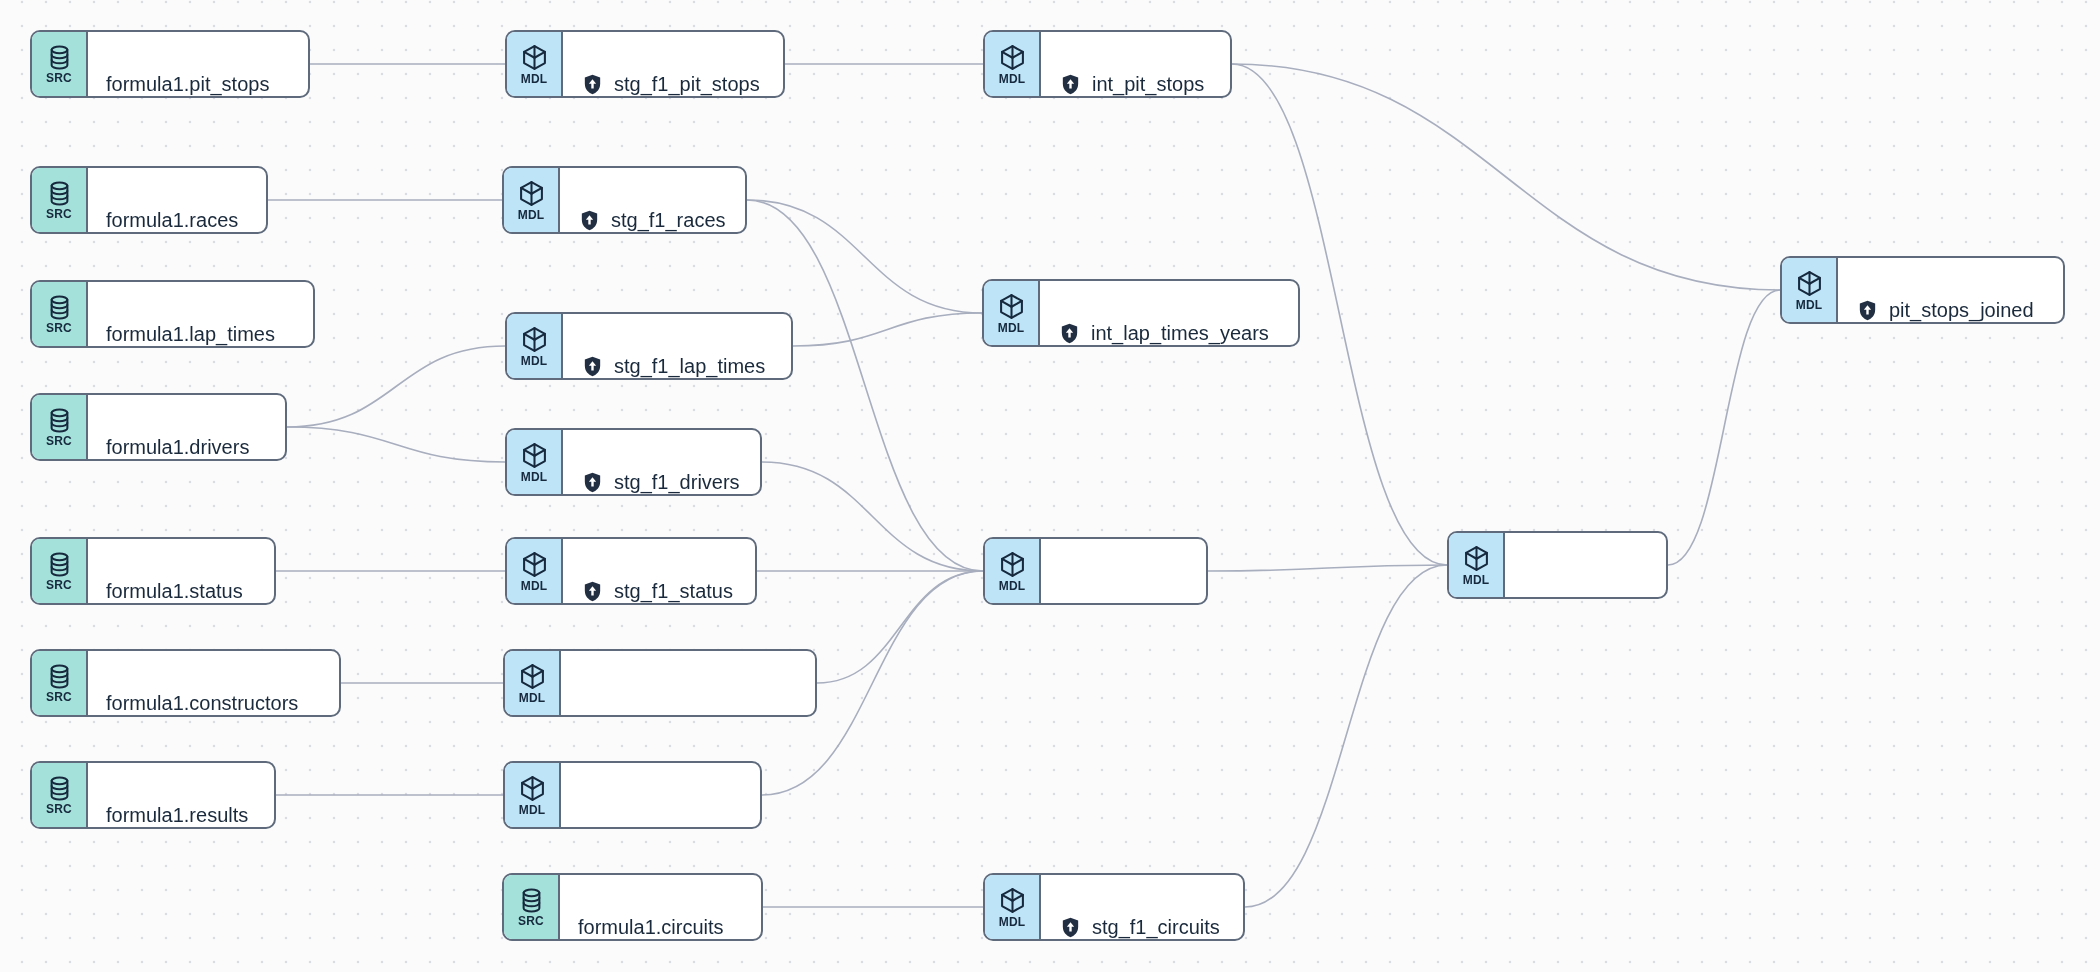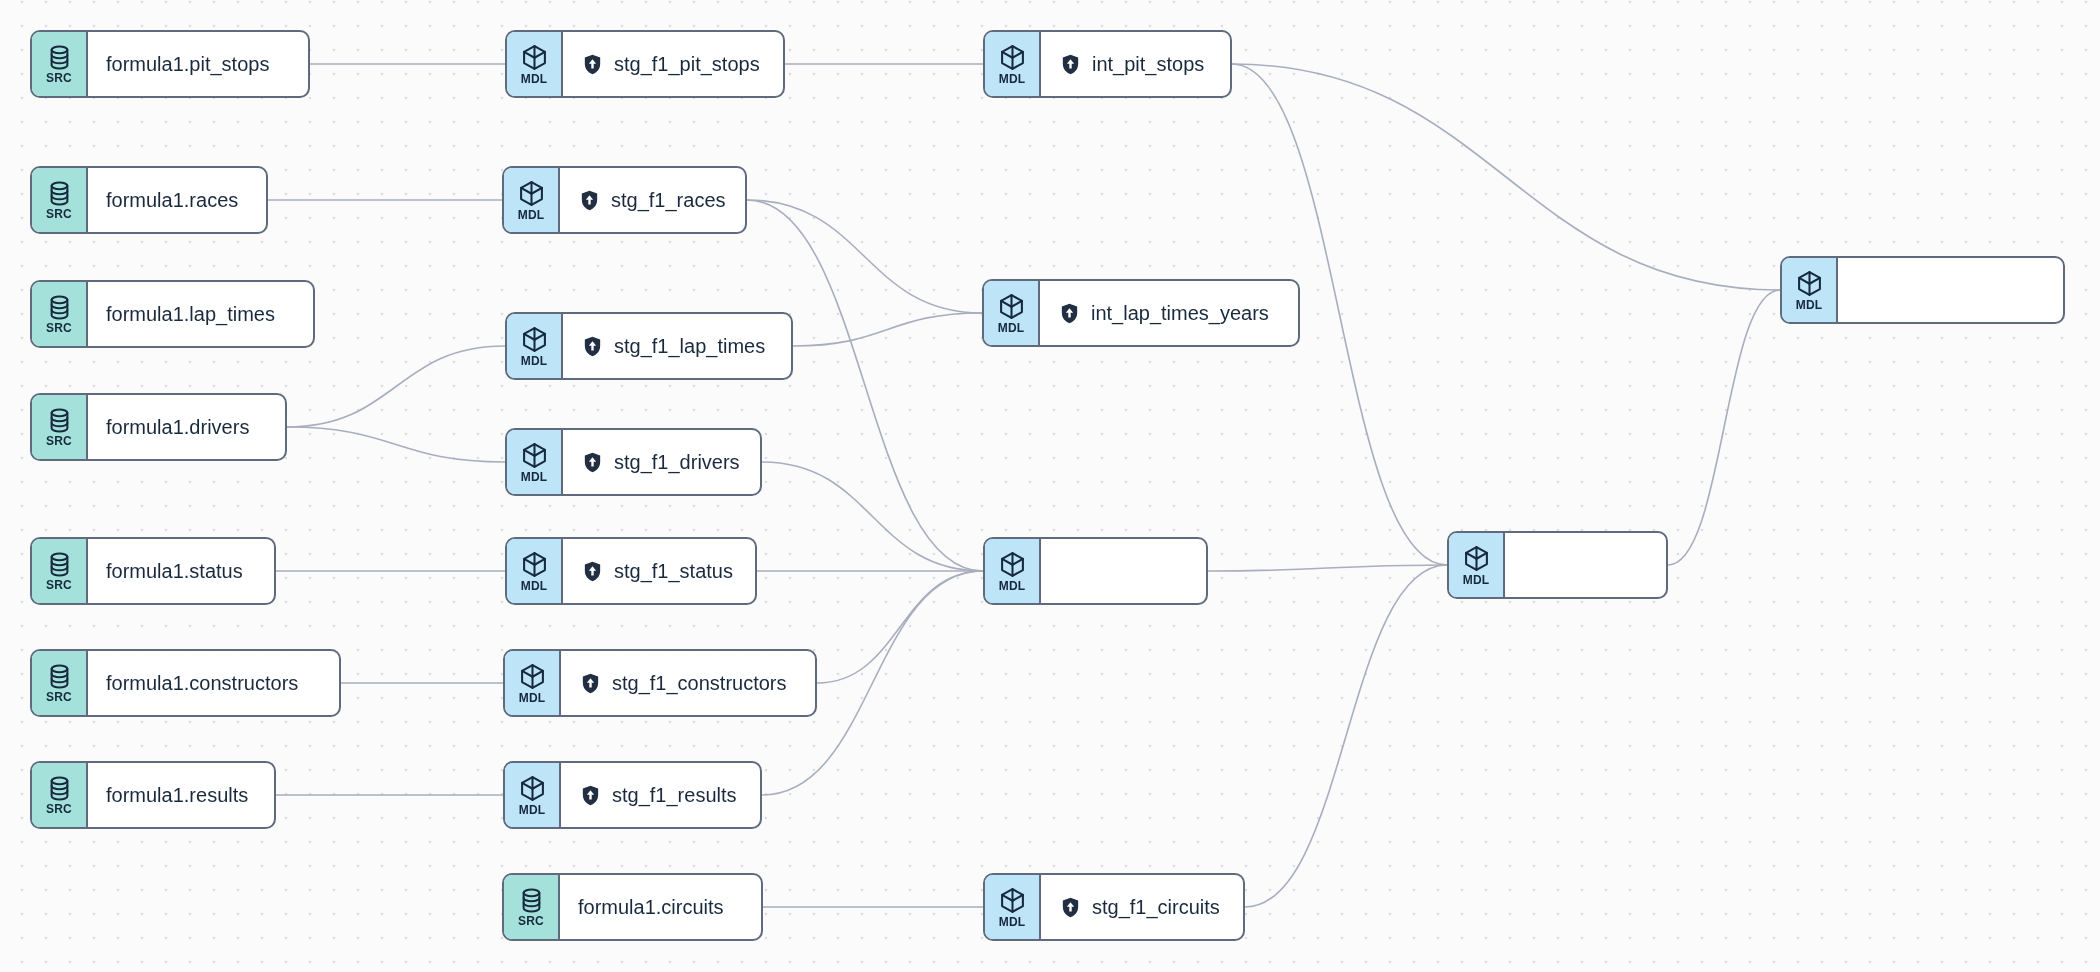--- a/index.html
+++ b/index.html
@@ -51,21 +51,21 @@
   .badge-label {
     font-size: 12px;
     font-weight: 700;
     color: #16293d;
     line-height: 1;
     letter-spacing: 0.2px;
   }
   .body {
     flex: 1 1 auto;
     display: flex;
-    align-items: center;
+    align-items: flex-end;
     padding: 0 16px 0 18px;
     gap: 10px;
     border-radius: 0 8px 8px 0;
     overflow: hidden;
   }
   .label {
     font-size: 20px;
     color: #1a2a3c;
     white-space: nowrap;
   }
@@ -342,51 +342,33 @@
           <span class="node-icon">
             <svg width="29" height="29" viewBox="0 0 24 24" fill="none" stroke="#16293d" stroke-width="1.7" stroke-linecap="round" stroke-linejoin="round">
               <path d="M12 2.6 L20.6 7.4 V16.6 L12 21.4 L3.4 16.6 V7.4 Z"></path>
               <path d="M3.4 7.4 L12 12.2 L20.6 7.4"></path>
               <path d="M12 2.6 L12 12.2"></path>
               <path d="M12 12.2 V21.4"></path>
             </svg>
           </span>
           <span class="badge-label">MDL</span>
         </div>
-        <div class="body">
-          <span class="node-icon">
-            <svg width="23" height="23" viewBox="0 0 24 24">
-              <path d="M12 1.8 L20 4.8 V11.2 C20 16.8 16.5 20.4 12 22.2 C7.5 20.4 4 16.8 4 11.2 V4.8 Z" fill="#222f42"></path>
-              <path d="M12 6.4 L15.8 11.1 H13.25 V16.2 H10.75 V11.1 H8.2 Z" fill="#ffffff"></path>
-            </svg>
-          </span>
-          <span class="label">stg_f1_constructors</span>
-        </div>
       </div>
       <div class="node mdl" style="left: 503px; top: 761px; width: 259px; height: 68px;">
         <div class="badge">
           <span class="node-icon">
             <svg width="29" height="29" viewBox="0 0 24 24" fill="none" stroke="#16293d" stroke-width="1.7" stroke-linecap="round" stroke-linejoin="round">
               <path d="M12 2.6 L20.6 7.4 V16.6 L12 21.4 L3.4 16.6 V7.4 Z"></path>
               <path d="M3.4 7.4 L12 12.2 L20.6 7.4"></path>
               <path d="M12 2.6 L12 12.2"></path>
               <path d="M12 12.2 V21.4"></path>
             </svg>
           </span>
           <span class="badge-label">MDL</span>
         </div>
-        <div class="body">
-          <span class="node-icon">
-            <svg width="23" height="23" viewBox="0 0 24 24">
-              <path d="M12 1.8 L20 4.8 V11.2 C20 16.8 16.5 20.4 12 22.2 C7.5 20.4 4 16.8 4 11.2 V4.8 Z" fill="#222f42"></path>
-              <path d="M12 6.4 L15.8 11.1 H13.25 V16.2 H10.75 V11.1 H8.2 Z" fill="#ffffff"></path>
-            </svg>
-          </span>
-          <span class="label">stg_f1_results</span>
-        </div>
       </div>
       <div class="node mdl" style="left: 983px; top: 873px; width: 262px; height: 68px;">
         <div class="badge">
           <span class="node-icon">
             <svg width="29" height="29" viewBox="0 0 24 24" fill="none" stroke="#16293d" stroke-width="1.7" stroke-linecap="round" stroke-linejoin="round">
               <path d="M12 2.6 L20.6 7.4 V16.6 L12 21.4 L3.4 16.6 V7.4 Z"></path>
               <path d="M3.4 7.4 L12 12.2 L20.6 7.4"></path>
               <path d="M12 2.6 L12 12.2"></path>
               <path d="M12 12.2 V21.4"></path>
             </svg>
@@ -477,16 +459,25 @@
         <div class="badge">
           <span class="node-icon">
             <svg width="29" height="29" viewBox="0 0 24 24" fill="none" stroke="#16293d" stroke-width="1.7" stroke-linecap="round" stroke-linejoin="round">
               <path d="M12 2.6 L20.6 7.4 V16.6 L12 21.4 L3.4 16.6 V7.4 Z"></path>
               <path d="M3.4 7.4 L12 12.2 L20.6 7.4"></path>
               <path d="M12 2.6 L12 12.2"></path>
               <path d="M12 12.2 V21.4"></path>
             </svg>
           </span>
           <span class="badge-label">MDL</span>
+        </div>
+        <div class="body">
+          <span class="node-icon">
+            <svg width="23" height="23" viewBox="0 0 24 24">
+              <path d="M12 1.8 L20 4.8 V11.2 C20 16.8 16.5 20.4 12 22.2 C7.5 20.4 4 16.8 4 11.2 V4.8 Z" fill="#222f42"></path>
+              <path d="M12 6.4 L15.8 11.1 H13.25 V16.2 H10.75 V11.1 H8.2 Z" fill="#ffffff"></path>
+            </svg>
+          </span>
+          <span class="label">pit_stops_joined</span>
         </div>
       </div>
     </div>
 </div>
 
 </body></html>

